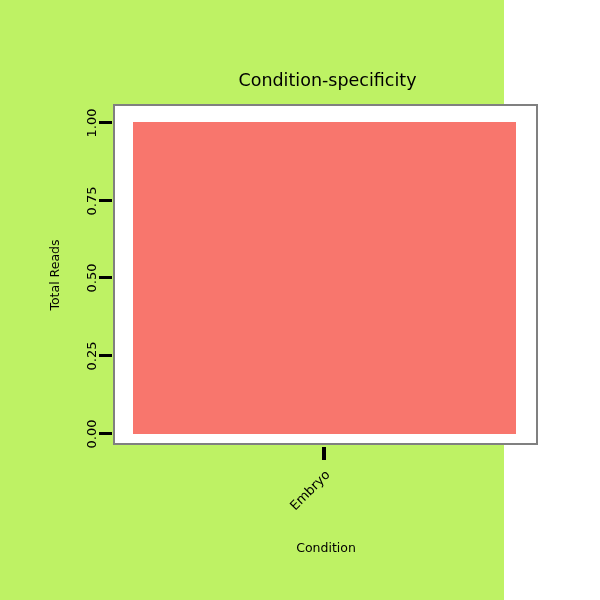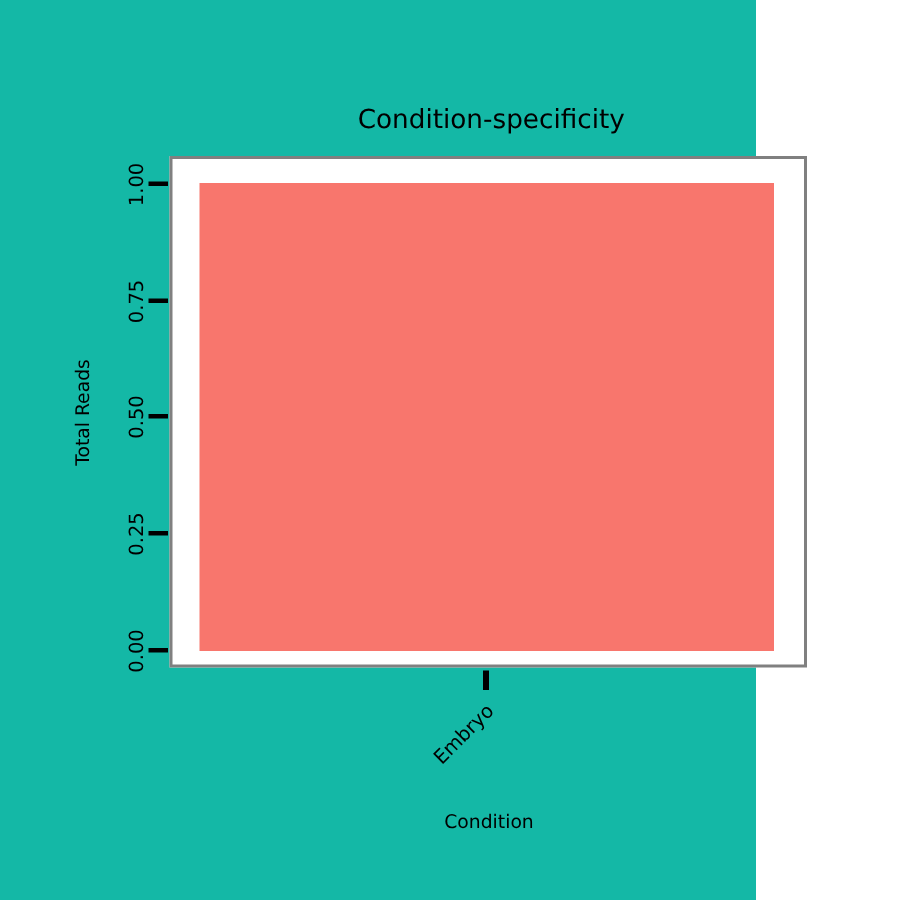--- a/index.html
+++ b/index.html
@@ -12,21 +12,21 @@
     height: 600px;
     font-family: "DejaVu Sans", sans-serif;
     color: #000000;
     overflow: hidden;
   }
 
   #plot-root {
     position: relative;
     width: 504px;
     height: 600px;
-    background: #14b8a6;
+    background: #bef264;
     text-decoration: underline;
   }
 
   
   #chart-title {
     position: absolute;
     left: 0;
     top: 70px;
     width: 655px;
     text-align: center;

